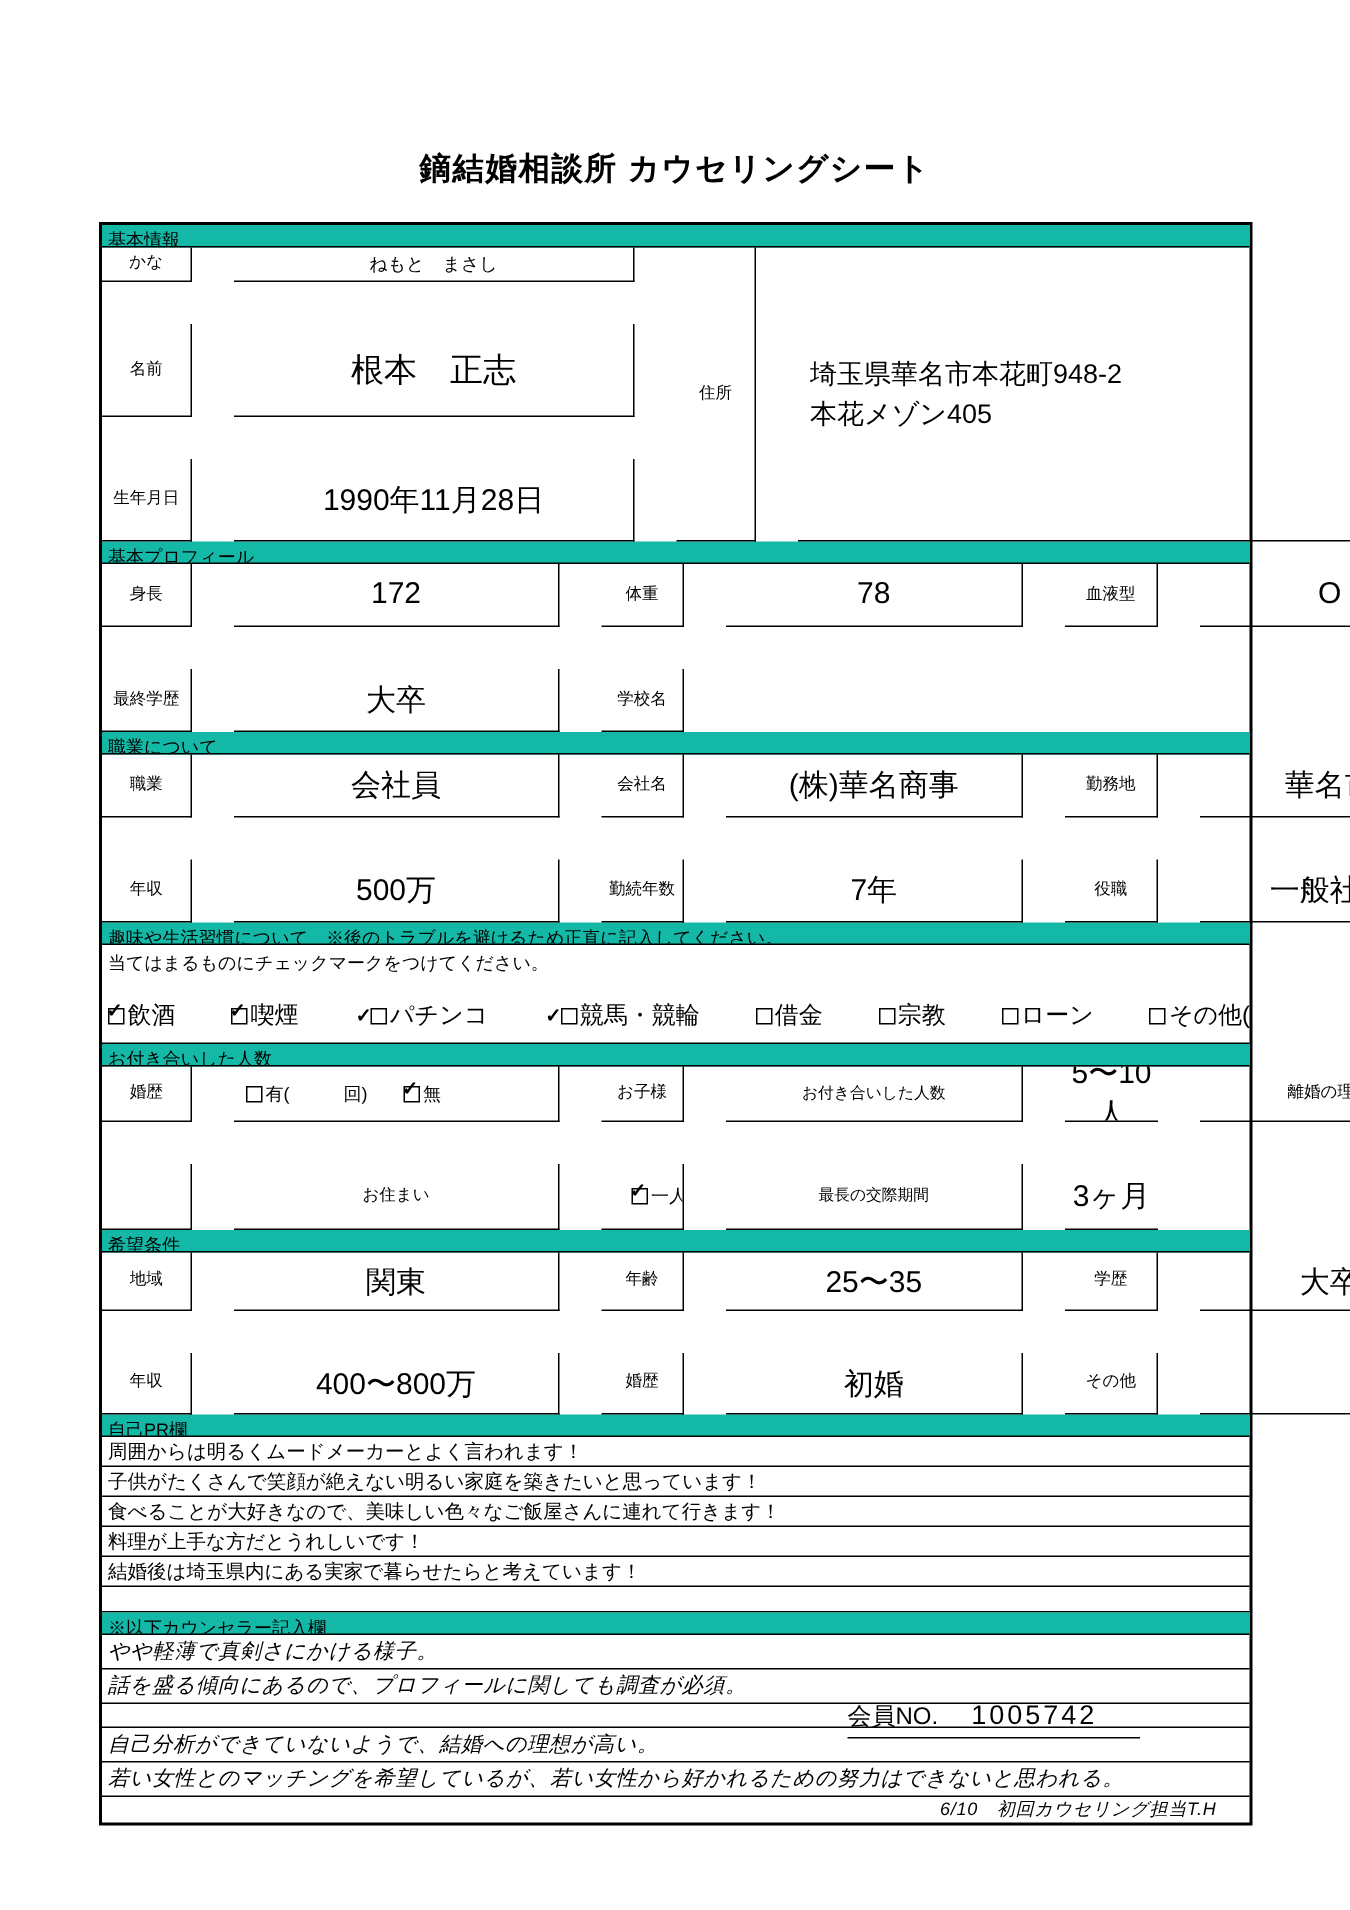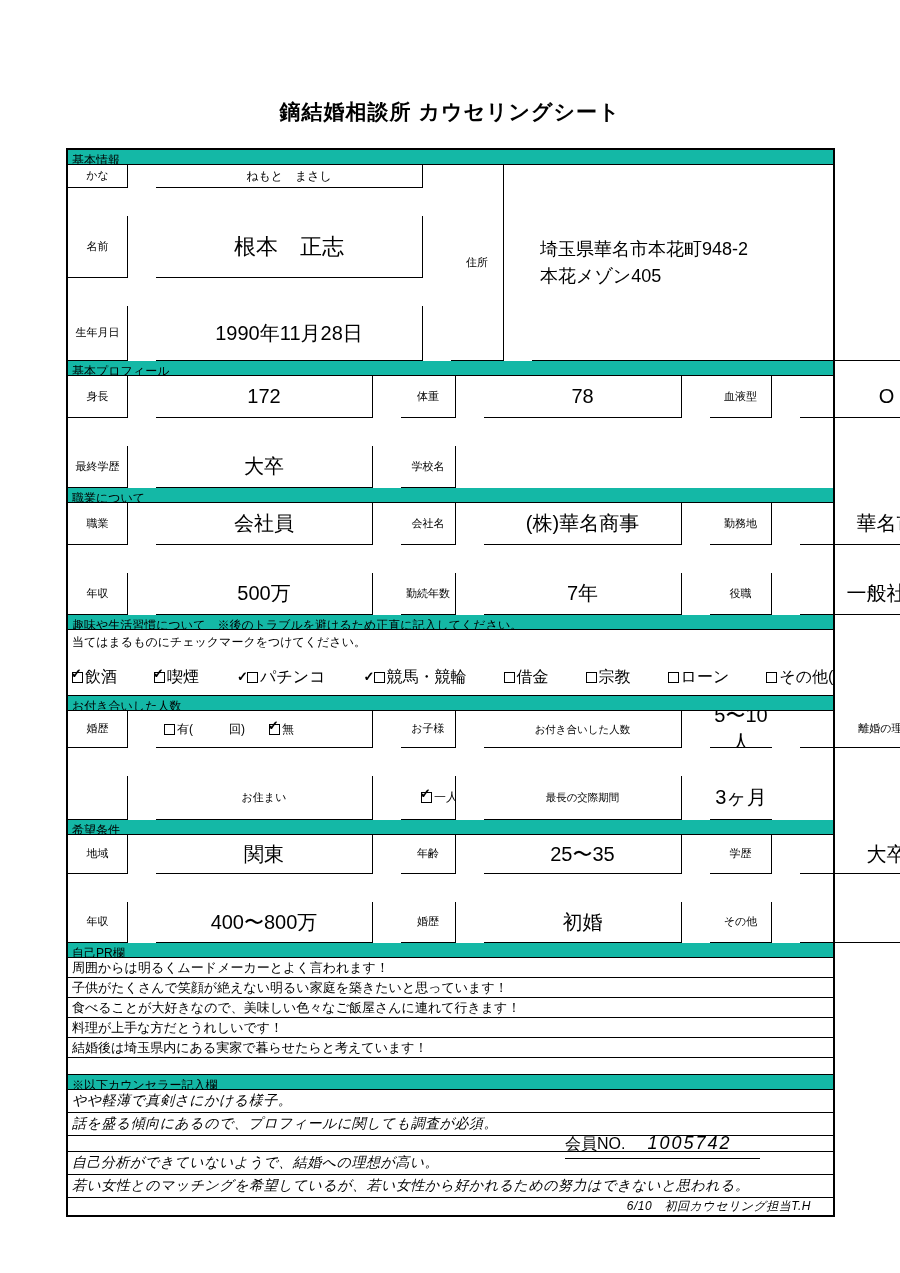--- a/index.html
+++ b/index.html
@@ -82,21 +82,21 @@
   .hand { font-style: italic; font-size: 14px; letter-spacing: 0.5px; }
   .sig-row { justify-content: flex-end; padding-right: 22px; font-size: 12px; }
 
   
   .member-no {
     position: absolute; top: 1133px; left: 565px; width: 195px;
     border-bottom: 1px solid #000; padding-bottom: 3px;
     display: flex; align-items: baseline;
   }
   .member-no-label { font-size: 16px; }
-  .member-no-value { font-size: 18px; font-style: italic; letter-spacing: 2px; margin-left: 22px; }
+  .member-no-value { font-size: 18px; letter-spacing: 2px; margin-left: 22px; }
 </style>
 </head>
 <body>
 
 <div class="page">
 
   <div class="doc-title">鏑結婚相談所 カウセリングシート</div>
 
   <div class="form-table">
 

